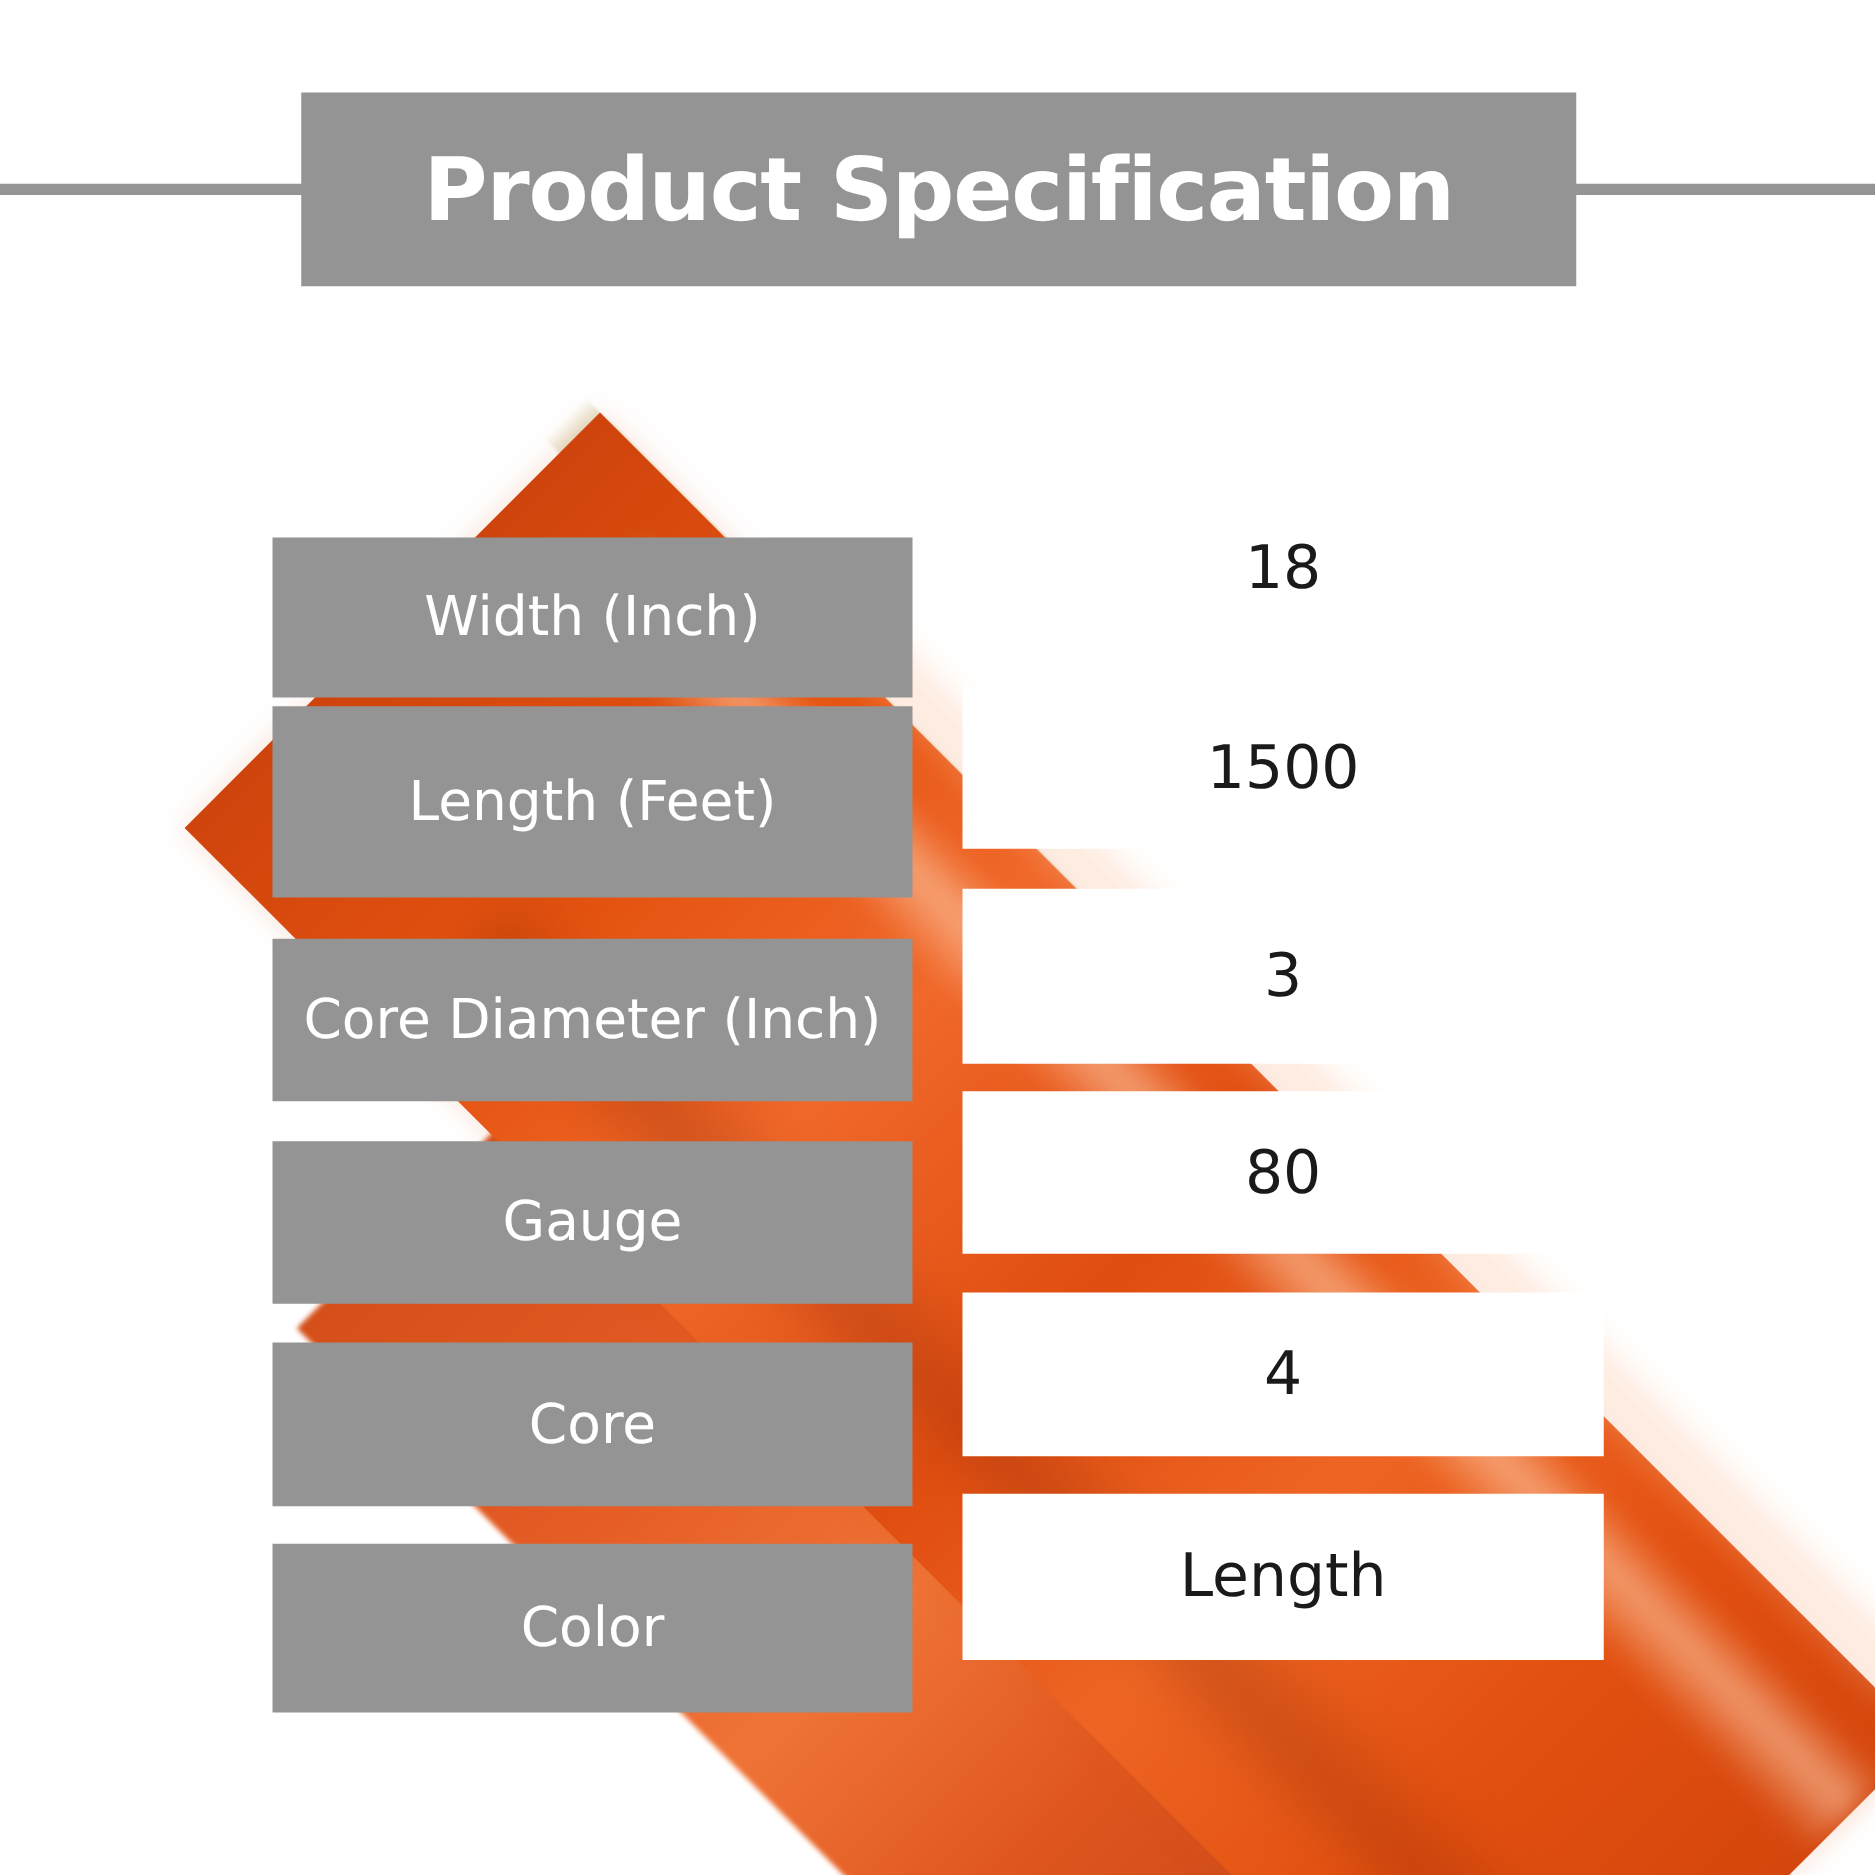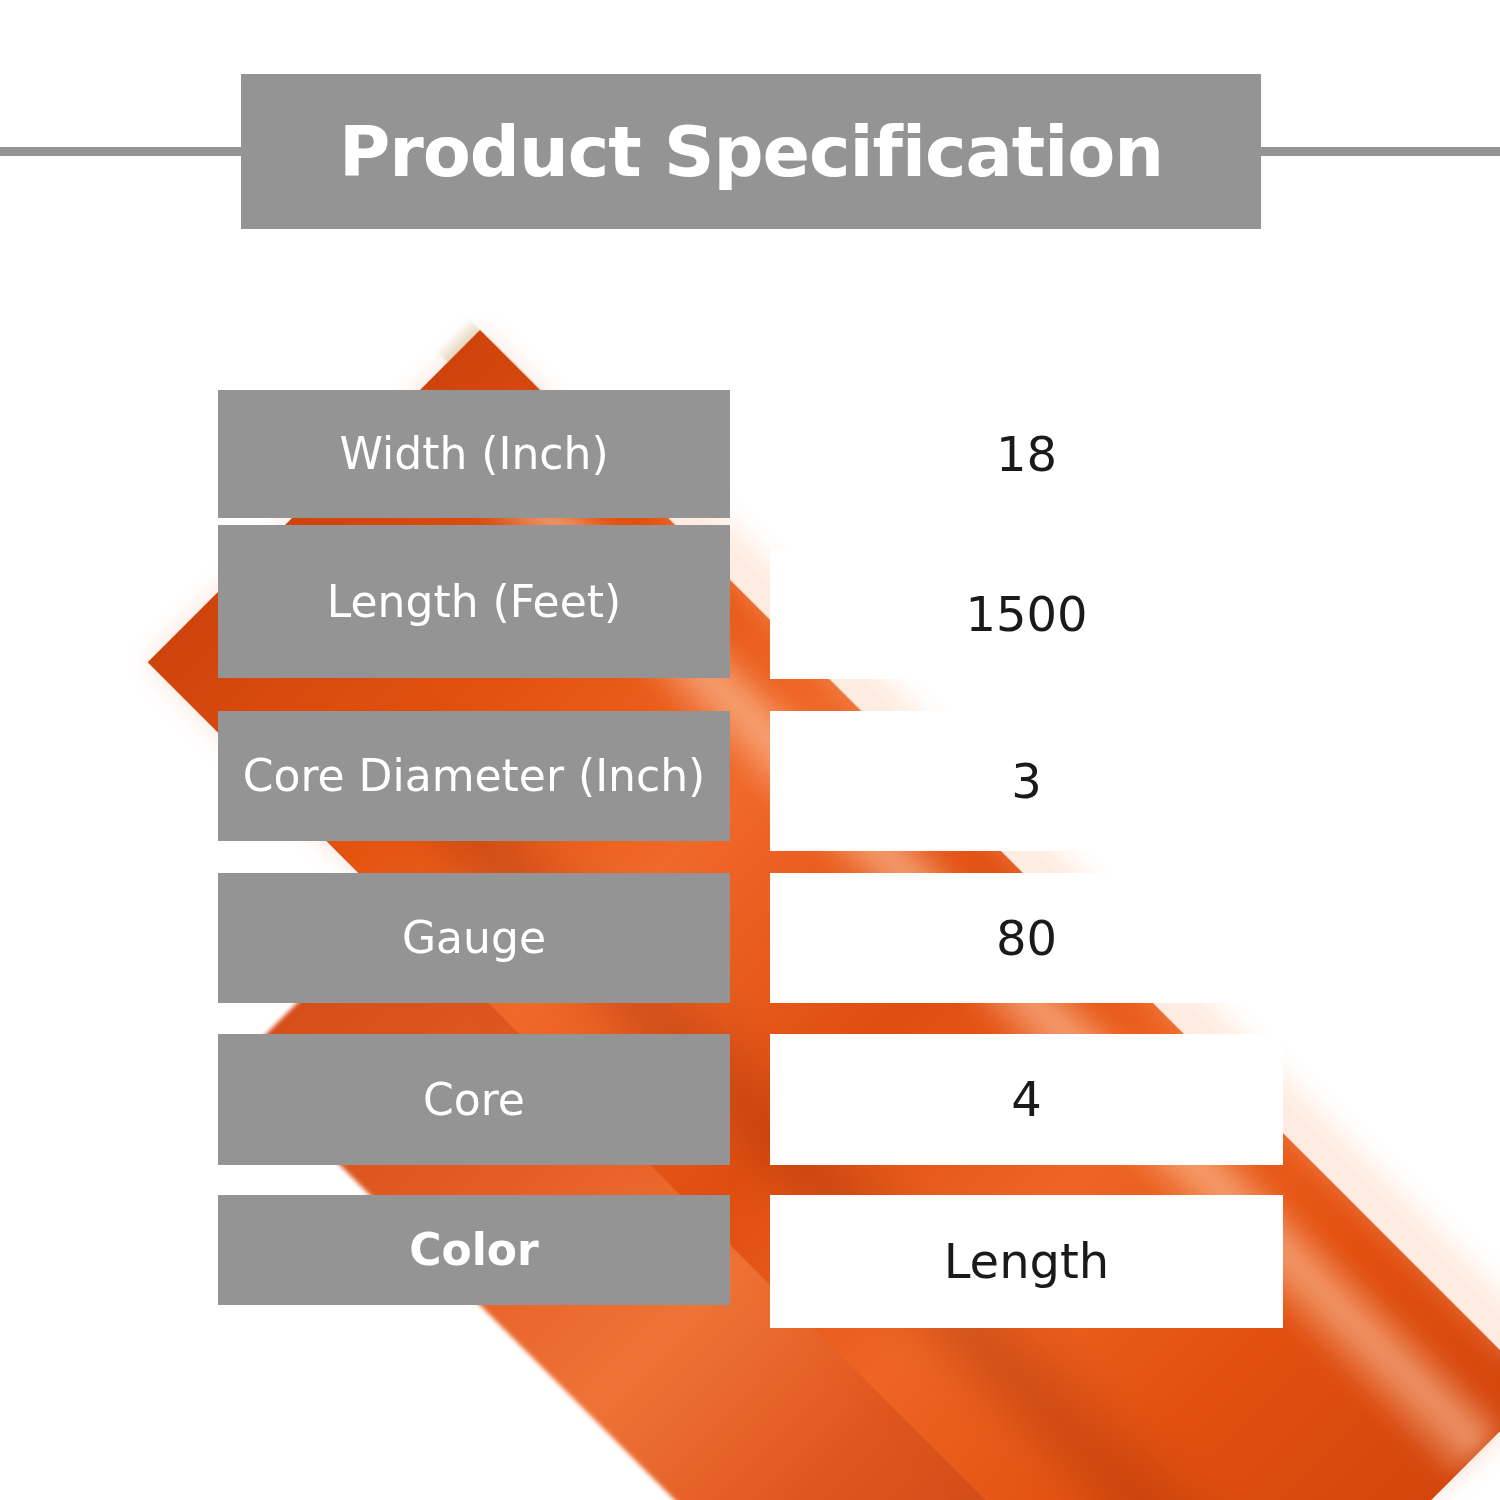--- a/index.html
+++ b/index.html
@@ -237,20 +237,21 @@
     display: flex;
     align-items: center;
     justify-content: center;
     text-align: center;
     font-family: "DejaVu Sans", sans-serif;
     font-size: 44px;
     font-weight: 400;
     line-height: 1.08;
     padding: 0 10px;
     box-sizing: border-box;
+    margin-top: 40px;
   }
   .spec-value {
     position: absolute;
     left: 770px;
     width: 513px;
     background: #ffffff;
     color: #1a1a1a;
     display: flex;
     align-items: center;
     justify-content: center;
@@ -305,19 +306,19 @@
       <div class="spec-label" style="top:873px;height:130px;">Gauge</div>
       <div class="spec-value" style="top:873px;height:130px;">80</div>
     </div>
 
     <div class="spec-row">
       <div class="spec-label" style="top:1034px;height:131px;">Core</div>
       <div class="spec-value" style="top:1034px;height:131px;">4</div>
     </div>
 
     <div class="spec-row">
-      <div class="spec-label" style="top:1195px;height:110px;font-weight:bold;">Color</div>
+      <div class="spec-label" style="top:1195px;height:135px;">Color</div>
       <div class="spec-value" style="top:1195px;height:133px;">Length</div>
     </div>
 
   </div>
 
 </div>
 
 </body></html>

